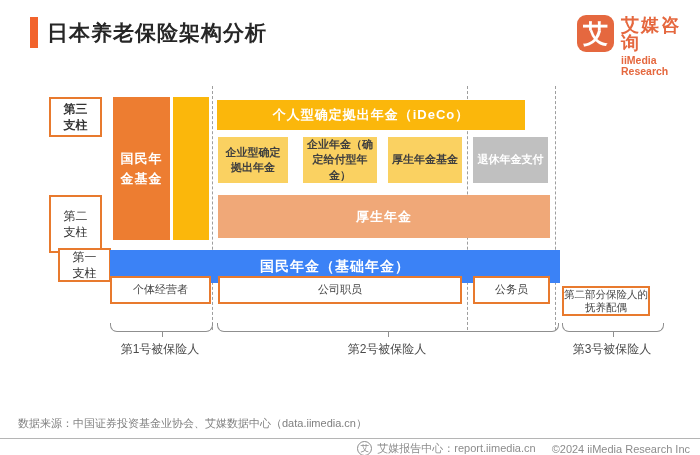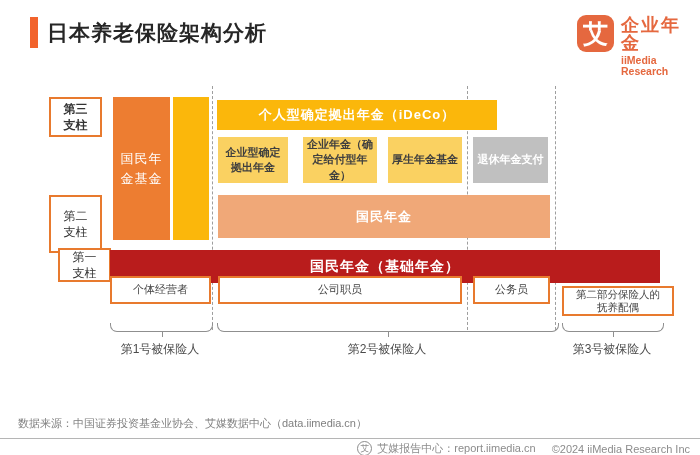--- a/index.html
+++ b/index.html
@@ -19,38 +19,38 @@
   .abs{position:absolute;box-sizing:border-box;}
   .cen{display:flex;align-items:center;justify-content:center;text-align:center;}
   .preline{white-space:pre-line;}
   .vline{position:absolute;top:86px;height:244px;width:0;border-left:1px dashed #9E9E9E;}
 
   .pillar{left:49px;width:53px;background:#fff;border:2px solid #E87A2E;color:#333;font-size:12px;line-height:1.35;}
   .pillar-3{top:97px;height:40px;font-weight:bold;}
   .pillar-2{top:195px;height:58px;}
   .pillar-1{top:248px;height:34px;margin-left:9px;}
 
-  .kokumin-fund{left:113px;top:97px;width:57px;height:143px;background:#ED7D31;color:#fff;font-size:13px;font-weight:normal;line-height:1.5;letter-spacing:1px;}
+  .kokumin-fund{left:113px;top:97px;width:57px;height:143px;background:#ED7D31;color:#fff;font-size:13px;font-weight:bold;line-height:1.5;letter-spacing:1px;}
   .yellow-bar{left:173px;top:97px;width:36px;height:143px;background:#FBB70B;}
-  .ideco{left:217px;top:100px;width:280px;height:30px;background:#FBB70B;color:#fff;font-size:13px;font-weight:bold;letter-spacing:1px;}
+  .ideco{left:217px;top:100px;width:308px;height:30px;background:#FBB70B;color:#fff;font-size:13px;font-weight:bold;letter-spacing:1px;}
 
   .t2{top:137px;height:46px;background:#FAD161;color:#3F3F3F;font-size:11px;font-weight:bold;line-height:1.4;padding:0 3px;}
   .t2-1{left:218px;width:70px;}
   .t2-2{left:303px;width:74px;}
   .t2-3{left:388px;width:74px;}
   .t2-4{left:473px;width:75px;background:#C0C0C0;color:#fff;}
 
   .kosei{left:218px;top:195px;width:332px;height:43px;background:#F0A878;color:#fff;font-size:13px;font-weight:bold;letter-spacing:1px;}
-  .base-band{left:110px;top:250px;width:550px;height:33px;background:#b91c1c;color:#fff;font-size:14px;font-weight:bold;letter-spacing:1px;}
+  .base-band{left:110px;top:250px;width:450px;height:33px;background:#3b82f6;color:#fff;font-size:14px;font-weight:bold;letter-spacing:1px;}
 
   .wbox{top:276px;height:28px;background:#fff;border:2px solid #E87A2E;color:#444;font-size:11px;line-height:1.25;}
   .wb-1{left:110px;width:101px;}
   .wb-2{left:218px;width:244px;}
   .wb-3{left:473px;width:77px;}
-  .wb-4{left:562px;width:112px;top:286px;height:30px;font-size:10.5px;}
+  .wb-4{left:562px;width:88px;top:286px;height:30px;font-size:10.5px;}
 
   .brace{position:absolute;top:323px;height:8px;border-left:1px solid #8F8F8F;border-right:1px solid #8F8F8F;
     border-bottom:1px solid #8F8F8F;border-radius:0 0 7px 7px;}
   .brace:after{content:"";position:absolute;left:50%;top:100%;width:0;height:6px;border-left:1px solid #8F8F8F;}
   .brace-1{left:110px;width:101px;}
   .brace-2{left:217px;width:340px;}
   .brace-3{left:562px;width:100px;}
   .blabel{position:absolute;top:341px;font-size:12px;color:#4A4A4A;text-align:center;}
   .bl-1{left:85px;width:150px;}
   .bl-2{left:287px;width:200px;}
@@ -68,21 +68,21 @@
 <body>
 
 <div class="page">
 
   <div class="accent-bar"></div>
   <div class="title">日本养老保险架构分析</div>
   <div class="logo-box">
     <span>艾</span>
   </div>
   <div class="brand">
-    <div class="brand-cn">企业年金</div>
+    <div class="brand-cn">艾媒咨询</div>
     <div class="brand-en">iiMedia Research</div>
   </div>
 
   <div class="vline" style="left:212px"></div>
   <div class="vline" style="left:467px"></div>
   <div class="vline" style="left:555px"></div>
 
   <div class="abs cen preline pillar pillar-3">第三
 支柱</div>
   <div class="abs cen preline pillar pillar-2">第二
@@ -93,21 +93,21 @@
   <div class="abs cen preline kokumin-fund">国民年
 金基金</div>
   <div class="abs yellow-bar"></div>
   <div class="abs cen ideco">个人型确定拠出年金（iDeCo）</div>
 
   <div class="abs cen t2 t2-2">企业年金（确定给付型年金）</div>
   <div class="abs cen t2 t2-1">企业型确定拠出年金</div>
   <div class="abs cen t2 t2-3">厚生年金基金</div>
   <div class="abs cen t2 t2-4">退休年金支付</div>
 
-  <div class="abs cen kosei">国民年金</div>
+  <div class="abs cen kosei">厚生年金</div>
   <div class="abs cen base-band">国民年金（基础年金）</div>
 
   <div class="abs cen wbox wb-1">个体经营者</div>
   <div class="abs cen wbox wb-2">公司职员</div>
   <div class="abs cen wbox wb-3">公务员</div>
   <div class="abs cen preline wbox wb-4">第二部分保险人的
 抚养配偶</div>
 
   <div class="brace brace-1"></div>
   <div class="brace brace-2"></div>

